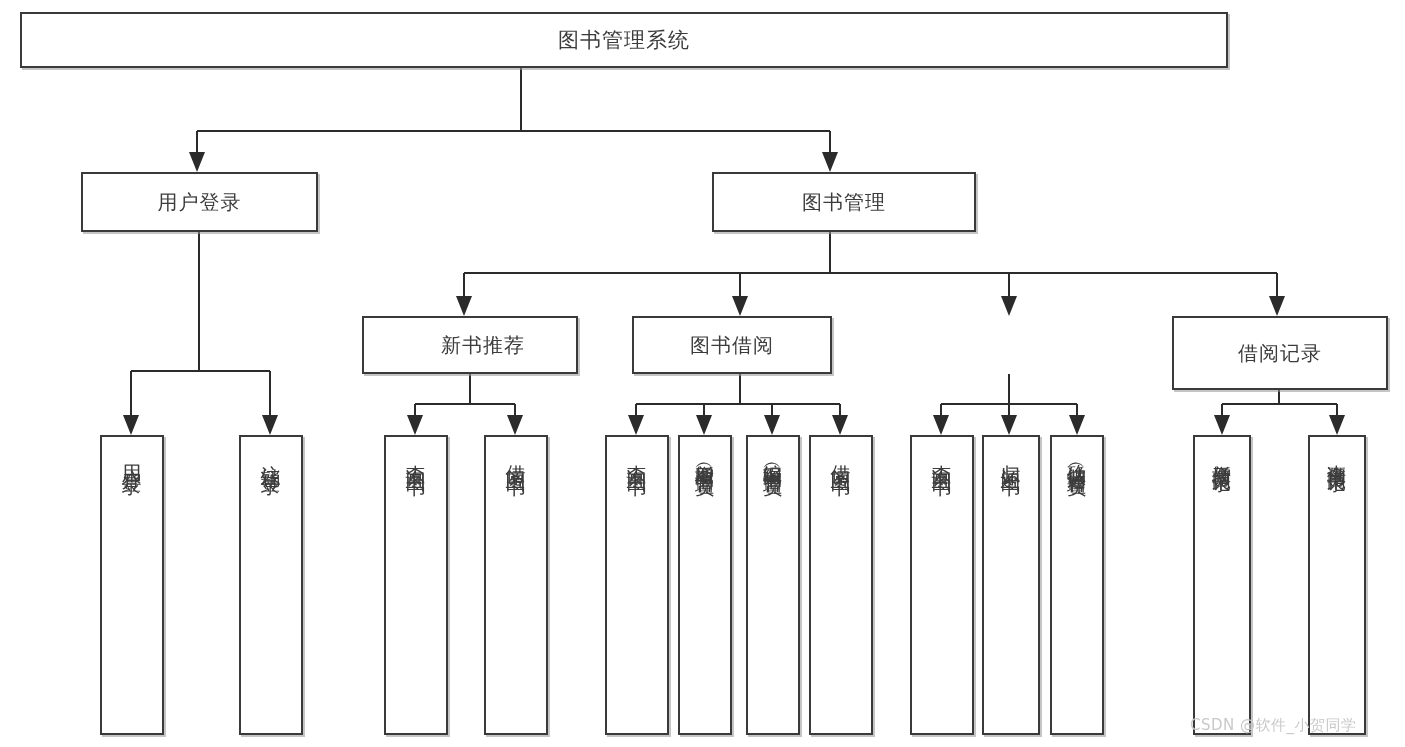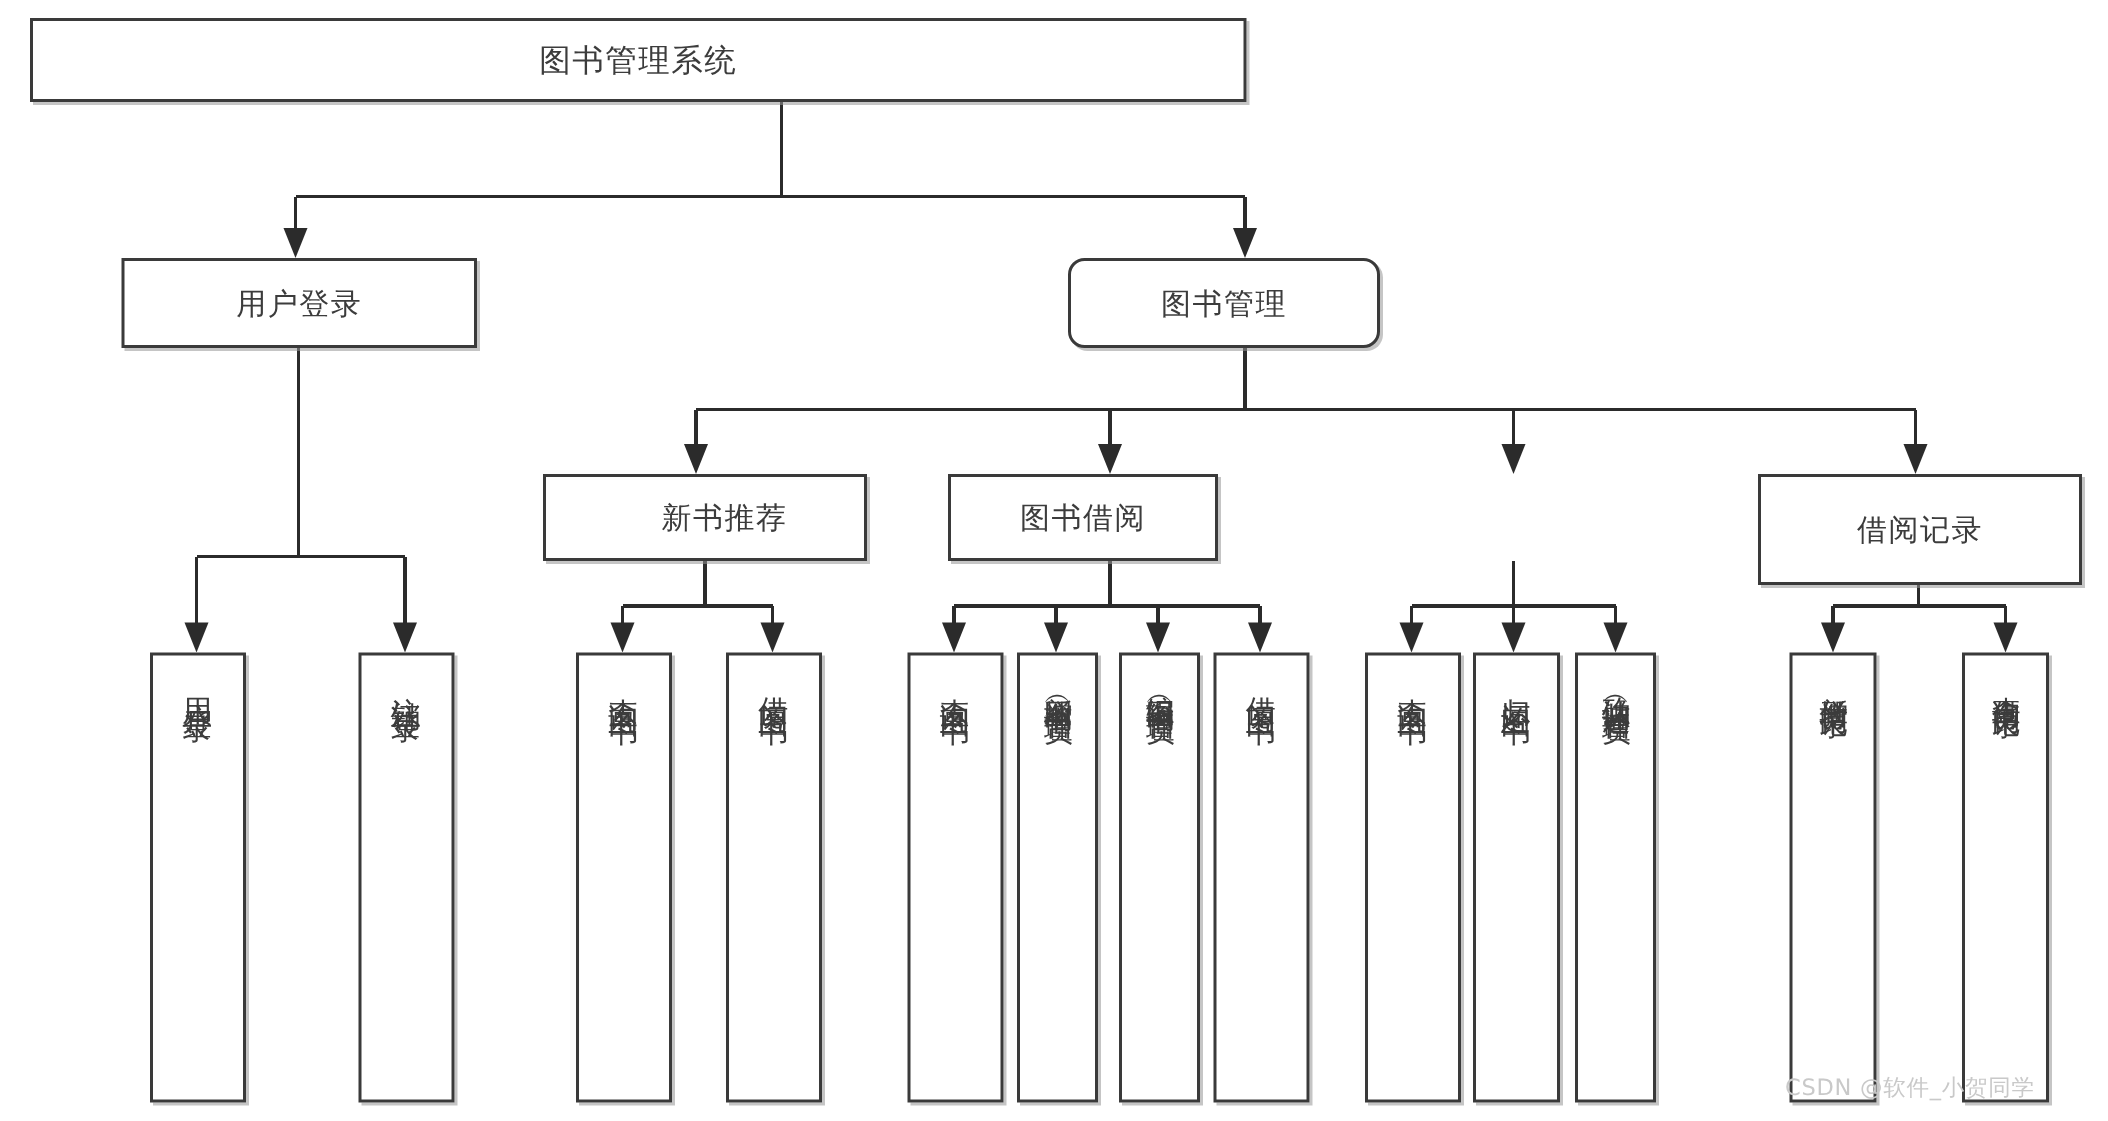--- a/index.html
+++ b/index.html
@@ -153,37 +153,37 @@
     <polygon points="1069,415 1085,415 1077,435"></polygon>
 
     <line x1="1279" y1="374" x2="1279" y2="404"></line>
     <line x1="1222" y1="404" x2="1337" y2="404"></line>
     <line x1="1222" y1="404" x2="1222" y2="415"></line>
     <polygon points="1214,415 1230,415 1222,435"></polygon>
     <line x1="1337" y1="404" x2="1337" y2="415"></line>
     <polygon points="1329,415 1345,415 1337,435"></polygon>
   </svg>
 
-  <div class="node root" style="left:20px; top:12px; width:811px; height:56px;">
+  <div class="node root" style="left:20px; top:12px; width:1208px; height:56px;">
     <span class="label">图书管理系统</span>
   </div>
 
   <div class="node branch" style="left:81px; top:172px; width:237px; height:60px;">
     <span class="label">用户登录</span>
   </div>
 
-  <div class="node branch" style="left:712px; top:172px; width:208px; height:60px;border-radius:11px;">
+  <div class="node branch" style="left:712px; top:172px; width:264px; height:60px;">
     <span class="label">图书管理</span>
   </div>
 
   <div class="node branch" style="left:362px; top:316px; width:216px; height:58px;padding-left:26px;">
     <span class="label">新书推荐</span>
   </div>
 
-  <div class="node branch" style="left:632px; top:316px; width:180px; height:58px;">
+  <div class="node branch" style="left:632px; top:316px; width:200px; height:58px;">
     <span class="label">图书借阅</span>
   </div>
 
 
   <div class="node branch" style="left:1172px; top:316px; width:216px; height:74px;">
     <span class="label">借阅记录</span>
   </div>
 
   <div class="node leaf" style="left:100px; top:435px; width:64px; height:300px;">
     <span class="label">用户登录</span>

